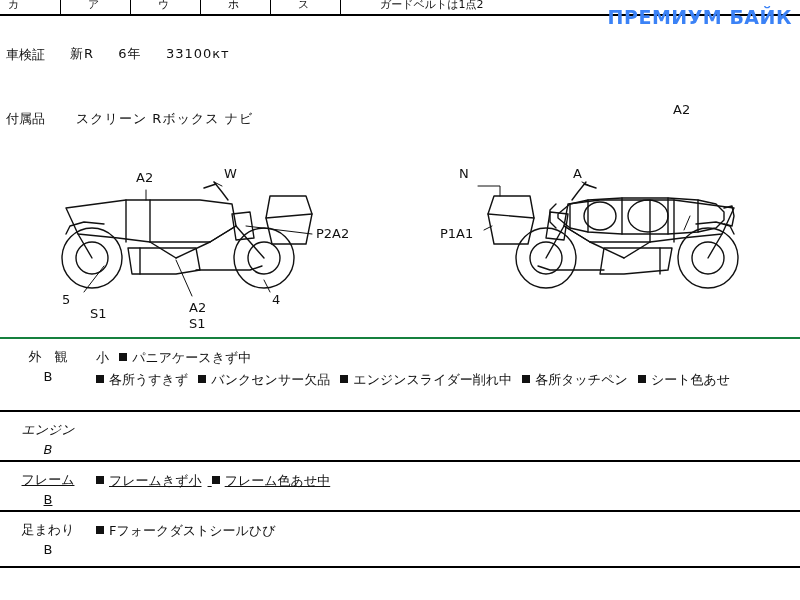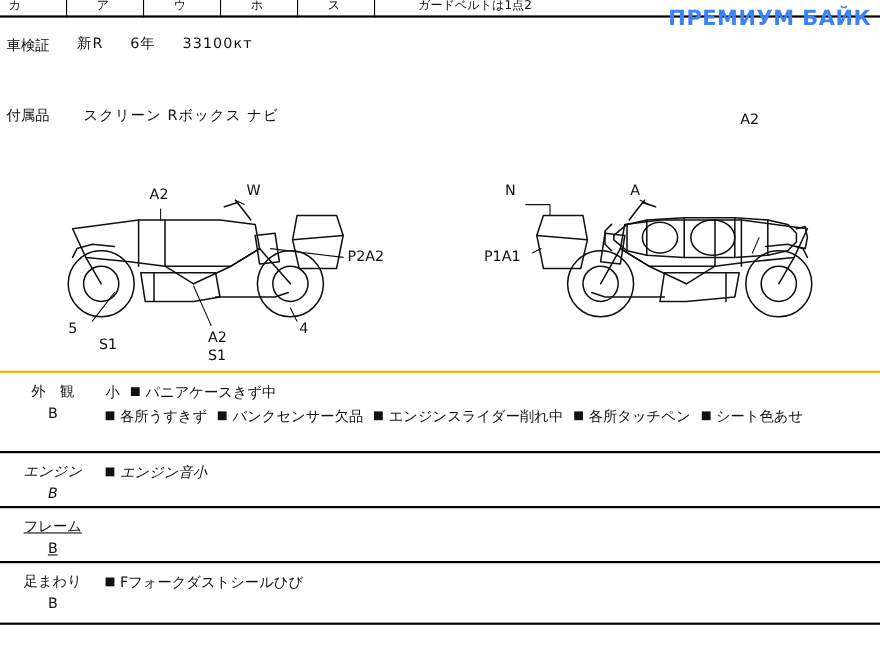--- a/index.html
+++ b/index.html
@@ -57,21 +57,21 @@
     font-weight: bold;
     letter-spacing: 0.5px;
     color: #3b82f6;
     white-space: nowrap;
   }
 
   
   .info-block {
     position: absolute;
     left: 0;
-    top: 18px;
+    top: 32px;
     width: 800px;
     height: 110px;
   }
   .label-shaken {
     position: absolute;
     left: 6px;
     top: 14px;
     font-size: 13px;
     white-space: nowrap;
   }
@@ -125,21 +125,21 @@
     position: absolute;
     left: 0; top: 0;
   }
 
   
   .cond-table {
     position: absolute;
     left: 0;
     top: 337px;
     width: 800px;
-    border-top: 2px solid #eab308;
+    border-top: 2px solid #15803d;
     box-sizing: border-box;
   }
   .cond-row {
     position: relative;
     width: 800px;
     border-bottom: 2px solid #000;
     box-sizing: border-box;
     display: flex;
     align-items: flex-start;
   }
@@ -340,32 +340,33 @@
           <span class="itm"><span class="sq"></span><span>シート色あせ</span></span>
         </div>
       </div>
     </div>
 
     <div class="cond-row row-engine">
       <div class="cond-head">
         <span>エンジン</span>
         <span class="grade">B</span>
       </div>
-      <div class="cond-body">
-        <div>
-          <span class="itm"><span class="sq"></span><span>エンジン音小</span></span>
-        </div>
-      </div>
     </div>
 
     <div class="cond-row row-frame">
       <div class="cond-head">
         <span>フレーム</span>
         <span class="grade">B</span>
       </div>
+      <div class="cond-body">
+        <div>
+          <span class="itm"><span class="sq"></span><span>フレームきず小</span></span>
+          <span class="itm"><span class="sq"></span><span>フレーム色あせ中</span></span>
+        </div>
+      </div>
     </div>
 
     <div class="cond-row row-ashi">
       <div class="cond-head">
         <span>足まわり</span>
         <span class="grade">B</span>
       </div>
       <div class="cond-body">
         <div>
           <span class="itm"><span class="sq"></span><span>Fフォークダストシールひび</span></span>

